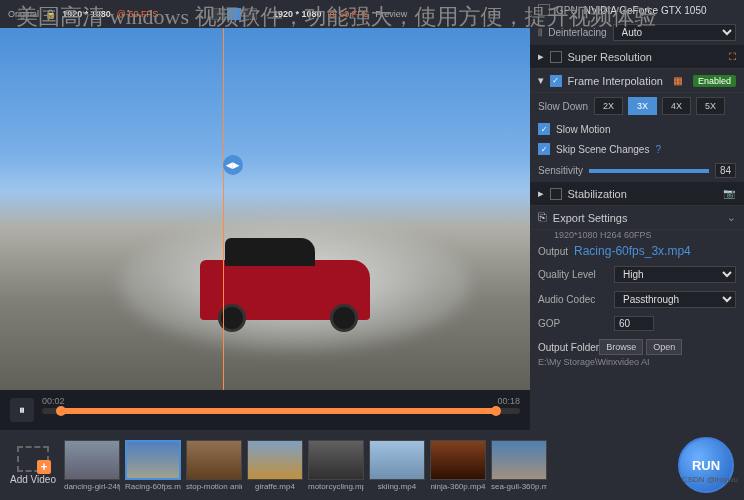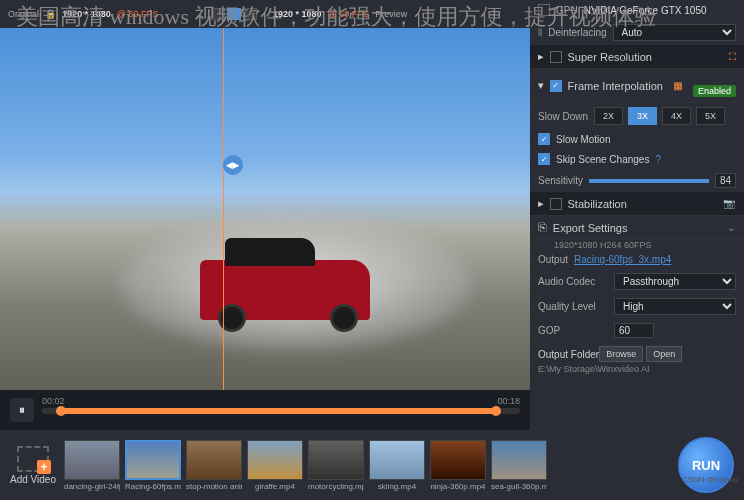--- a/index.html
+++ b/index.html
@@ -33,28 +33,28 @@
 .right-panel { width: 214px; background: #2a2d35; display: flex; flex-direction: column; font-size: 10px; overflow-y: auto; }
 .rp-row { display: flex; align-items: center; padding: 4px 8px; gap: 6px; }
 .rp-label { color: #aaa; flex-shrink: 0; }
 .rp-value { color: #ddd; }
 .rp-select { background: #1e2128; border: 1px solid #444; color: #ddd; padding: 1px 4px; font-size: 10px; flex: 1; }
 .section-header { display: flex; align-items: center; padding: 5px 8px; background: #1e2128; border-bottom: 1px solid #333; gap: 6px; font-size: 11px; }
 .section-header.expanded { background: #2a2d35; }
 .checkbox { width: 12px; height: 12px; border: 1px solid #666; display: inline-flex; align-items: center; justify-content: center; font-size: 8px; }
 .checkbox.checked { background: #4a8fd8; border-color: #4a8fd8; color: #fff; }
 .badge { padding: 1px 5px; border-radius: 2px; font-size: 9px; margin-left: auto; }
-.badge.enabled { background: #2a7a2a; color: #fff; margin-top: 11px; }
+.badge.enabled { background: #2a7a2a; color: #fff; }
 .speed-btns { display: flex; gap: 5px; }
 .speed-btn { padding: 3px 8px; background: #1e2128; border: 1px solid #444; color: #ccc; font-size: 9px; }
 .speed-btn.active { background: #4a8fd8; border-color: #4a8fd8; color: #fff; }
 .slider-track { flex: 1; height: 4px; background: #4a8fd8; position: relative; }
 .slider-num { background: #1e2128; padding: 1px 4px; border: 1px solid #444; }
 .export-info { font-size: 9px; color: #888; padding-left: 24px; }
-.output-text { color: #4a8fd8; font-size: 10px; text-decoration: underline; }
+.output-text { color: #4a8fd8; font-size: 12px; }
 .folder-row { padding: 4px 8px; }
 .folder-btns { display: flex; gap: 3px; float: right; }
 .folder-btn { padding: 2px 6px; background: #3a3d45; border: 1px solid #555; color: #ccc; font-size: 9px; }
 .bottom-bar { height: 70px; background: #2a2d35; display: flex; align-items: center; padding: 5px 10px; gap: 8px; }
 .add-video { display: flex; flex-direction: column; align-items: center; gap: 2px; color: #ccc; font-size: 10px; }
 .add-icon { width: 32px; height: 26px; border: 2px dashed #666; position: relative; }
 .add-icon::after { content: '+'; position: absolute; bottom: -4px; right: -4px; width: 14px; height: 14px; background: #ff8c42; border-radius: 2px; color: #fff; display: flex; align-items: center; justify-content: center; font-size: 12px; font-weight: bold; }
 .thumbs { display: flex; gap: 5px; flex: 1; overflow: hidden; }
 .thumb { display: flex; flex-direction: column; align-items: center; gap: 2px; }
 .thumb-img { width: 56px; height: 40px; background: #555; border: 1px solid #444; }
@@ -183,26 +183,26 @@
       <span>⎘</span>
       <span>Export Settings</span>
       <span class="chevron">⌄</span>
     </div>
     <div class="export-info">1920*1080  H264  60FPS</div>
     <div class="rp-row">
       <span class="rp-label">Output</span>
       <span class="output-text">Racing-60fps_3x.mp4</span>
     </div>
     <div class="rp-row">
+      <span class="rp-label" style="width:70px">Quality Level</span>
+      <select class="rp-select"><option>High</option></select>
+    </div>
+    <div class="rp-row">
       <span class="rp-label" style="width:70px">Audio Codec</span>
       <select class="rp-select"><option>Passthrough</option></select>
-    </div>
-    <div class="rp-row">
-      <span class="rp-label" style="width:70px">Quality Level</span>
-      <select class="rp-select"><option>High</option></select>
     </div>
     <div class="rp-row">
       <span class="rp-label" style="width:70px">GOP</span>
       <input class="rp-select" style="width: 40px; flex: 0 0 auto;" value="60">
     </div>
 
     <div class="folder-row">
       <div style="display:flex;align-items:center">
         <span>Output Folder</span>
         <div class="folder-btns">

